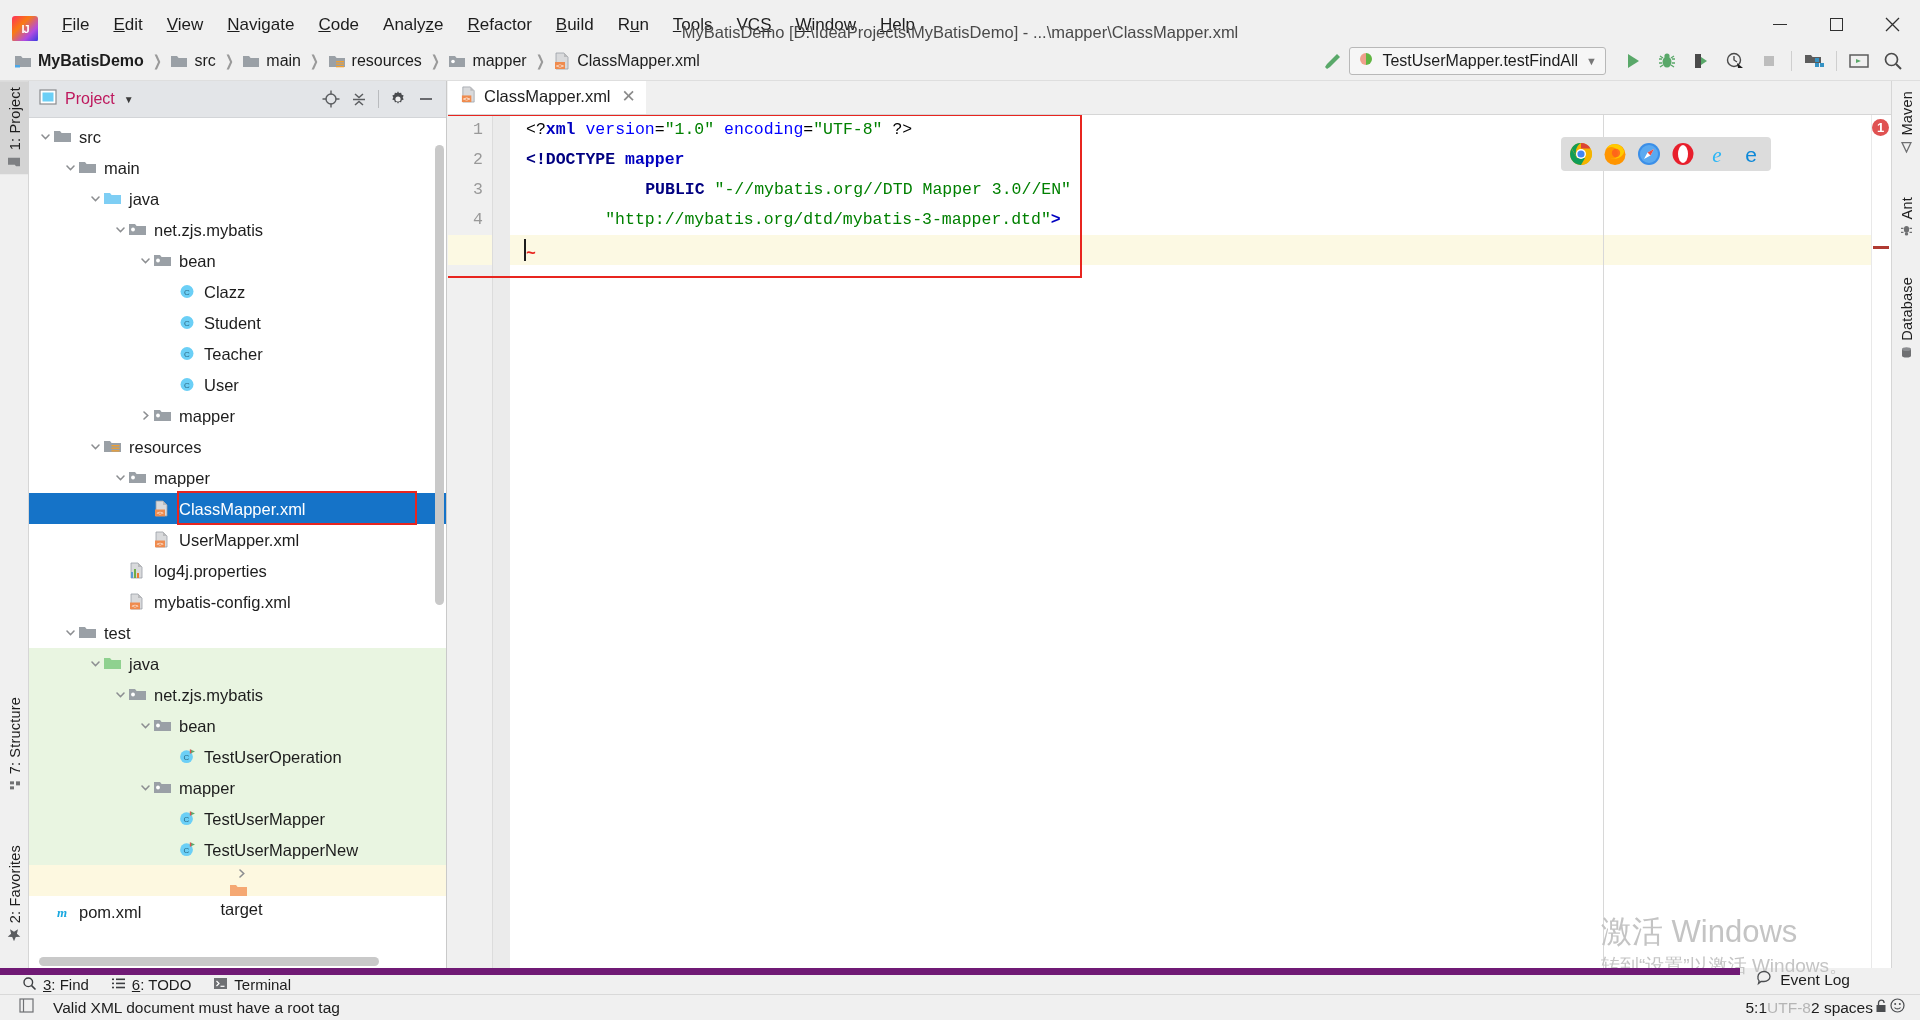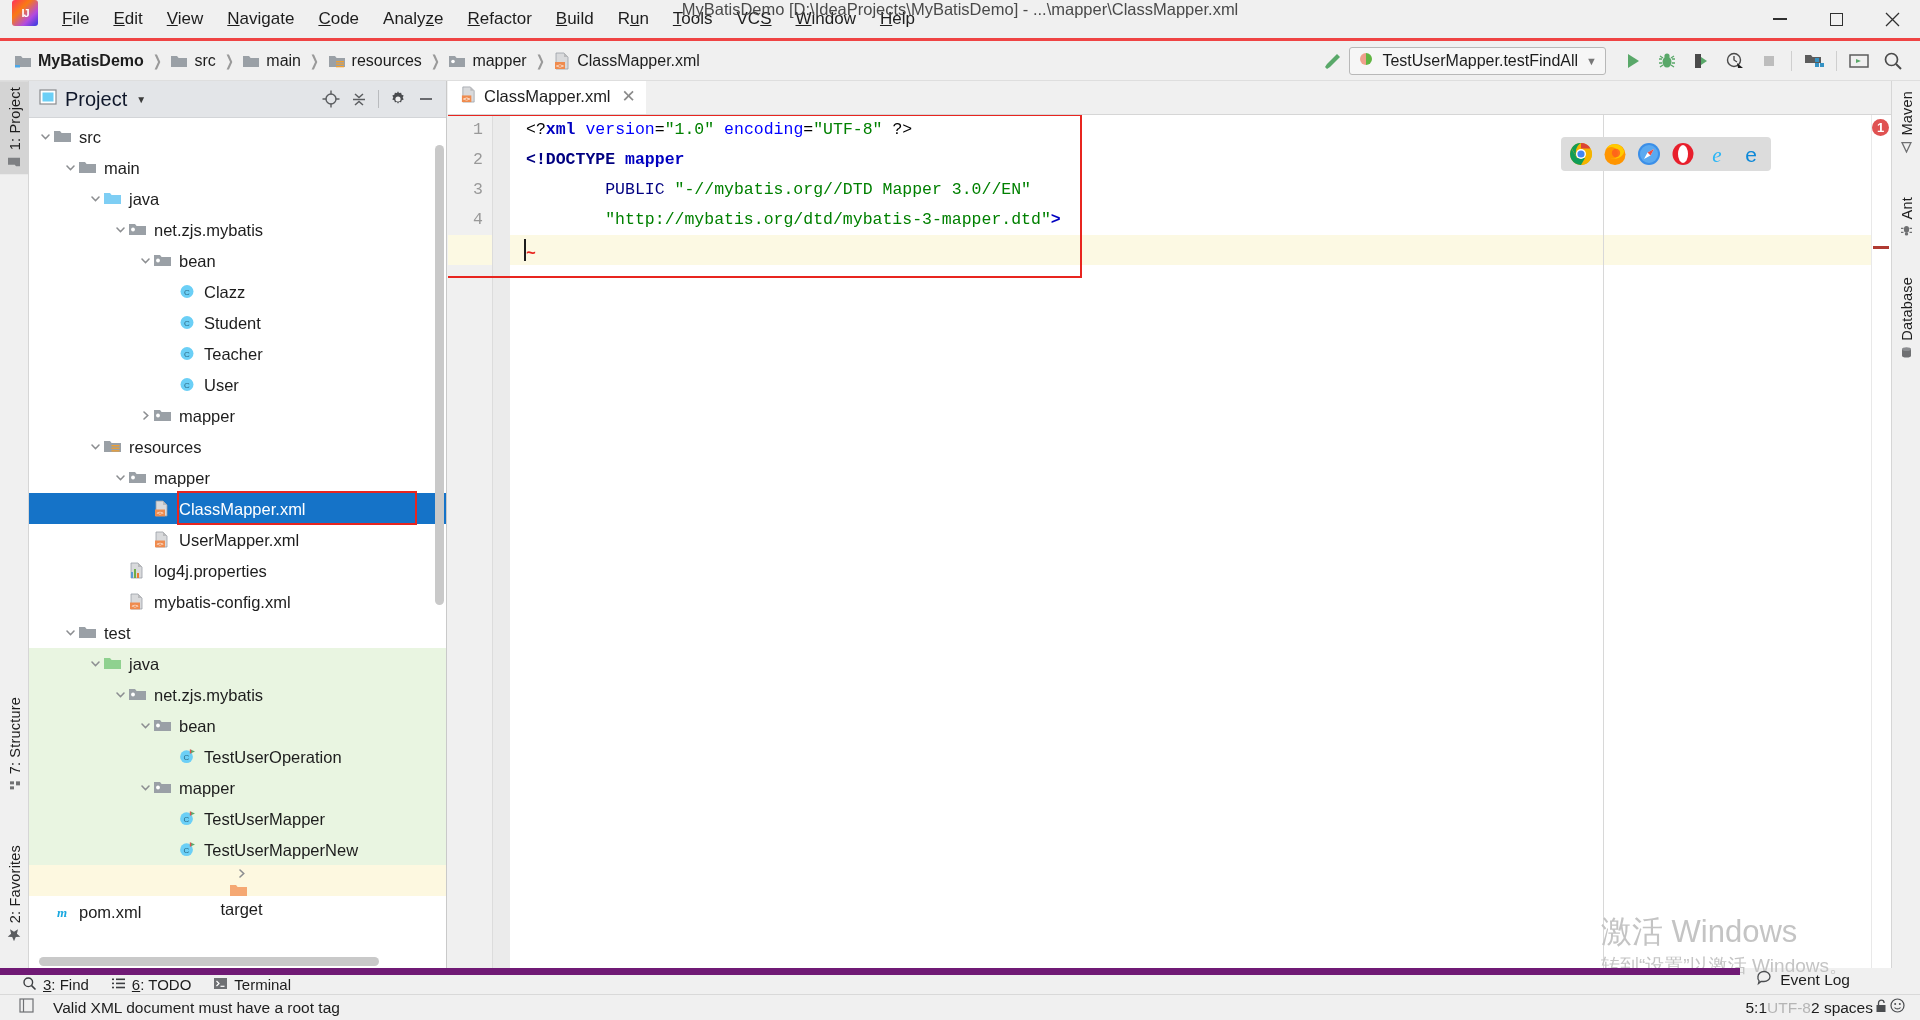--- a/index.html
+++ b/index.html
@@ -8,23 +8,23 @@
     width: 1920px; height: 1020px;
     overflow: hidden;
     background: #f2f2f2;
     font-family: "Liberation Sans", sans-serif;
     -webkit-font-smoothing: antialiased;
   }
   #app { position: relative; width: 1920px; height: 1020px; background: #f0f0f0; }
 
   
   .titlebar {
-    position: absolute; top: 0; left: 0; width: 1920px; height: 41px;
-    background: #f0f0f0; border-bottom: 3px solid #ef4444;
-    display: flex; align-items: flex-start;
+    position: absolute; top: 7px; left: 0; width: 1920px; height: 41px;
+    background: #f0f0f0; border-bottom: 6px solid #ef4444;
+    display: flex; align-items: flex-end;
   }
   .ij-logo {
     width: 26px; height: 26px; margin-left: 12px; margin-right: 12px;
     border-radius: 3px; position: relative; flex: none;
     background: linear-gradient(135deg,#fe315d 0%,#f97a12 35%,#b24be0 70%,#2f3ae0 100%);
     overflow: hidden;
   }
   .ij-logo::after {
     content: "IJ"; position: absolute; inset: 0; color: #fff;
     font: 700 11px "Liberation Sans", sans-serif;
@@ -96,21 +96,21 @@
   
   .projpanel {
     position: absolute; top: 81px; left: 29px; width: 418px; bottom: 52px;
     background: #ffffff; border-right: 1px solid #c9c9c9;
     display: flex; flex-direction: column;
   }
   .proj-header {
     height: 37px; background: #e3e5e8; display: flex; align-items: center;
     padding: 0 8px 0 10px; flex: none; border-bottom: 1px solid #d3d5d8;
   }
-  .proj-title { font-size: 20px; color: #0f172a; margin-left: 8px; }
+  .proj-title { font-size: 16px; color: #be185d; margin-left: 8px; }
   .proj-caret { margin-left: 9px; color: #3c3c3c; font-size: 10px; }
   .proj-actions { margin-left: auto; display: flex; align-items: center; gap: 4px; }
   .pa-btn { width: 24px; height: 24px; display:flex; align-items:center; justify-content:center; }
   .pa-sep { width:1px; height:18px; background:#b9bbbe; margin:0 3px; }
 
   .tree { flex: 1; overflow: hidden; position: relative; padding-top: 3px; }
   .trow {
     height: 31px; display: flex; align-items: center; position: relative;
     font-size: 16.5px; color: #1d1d1d; white-space: nowrap;
   }
@@ -172,21 +172,21 @@
     white-space: pre;
   }
   .cline { height: 30px; padding-left: 16px; }
   .cline.hl { background: #fcf9e3; }
   .tok-punct { color: #000000; }
   .tok-attr { color: #0000ff; }
   .tok-str { color: #008000; }
   .tok-eq { color: #000000; }
   .tok-name { color: #0000c0; font-weight: 700; }
   .tok-doctype { color: #000080; font-weight: 700; }
-  .tok-public { color: #000080; font-weight: 400; }
+  .tok-public { color: #000080; font-weight: 700; margin-left: 40px; }
   .red-box {
     position: absolute; border: 2.5px solid #e8251f; pointer-events: none;
   }
   .right-gutter {
     position: absolute; right: 0; top: 0; bottom: 0; width: 20px; background: #ffffff;
     border-left: 1px solid #e9e9e9;
   }
   .err-stripe {
     position: absolute; right: 2px; width: 16px; height: 3px; background: #b03a32;
   }

